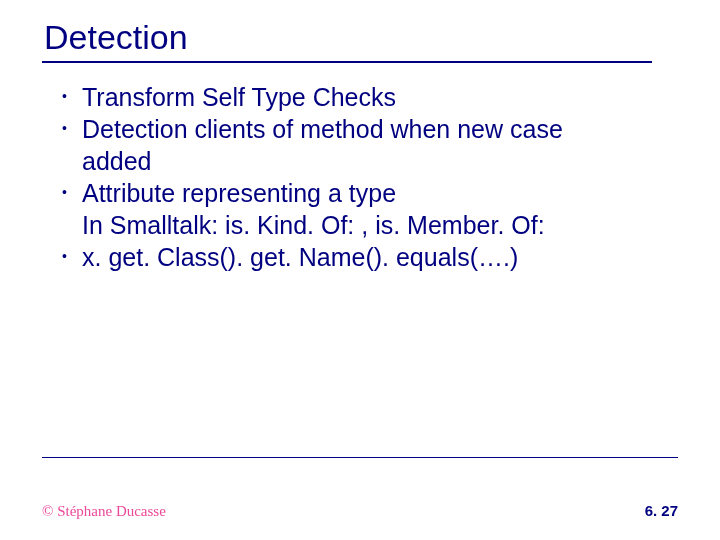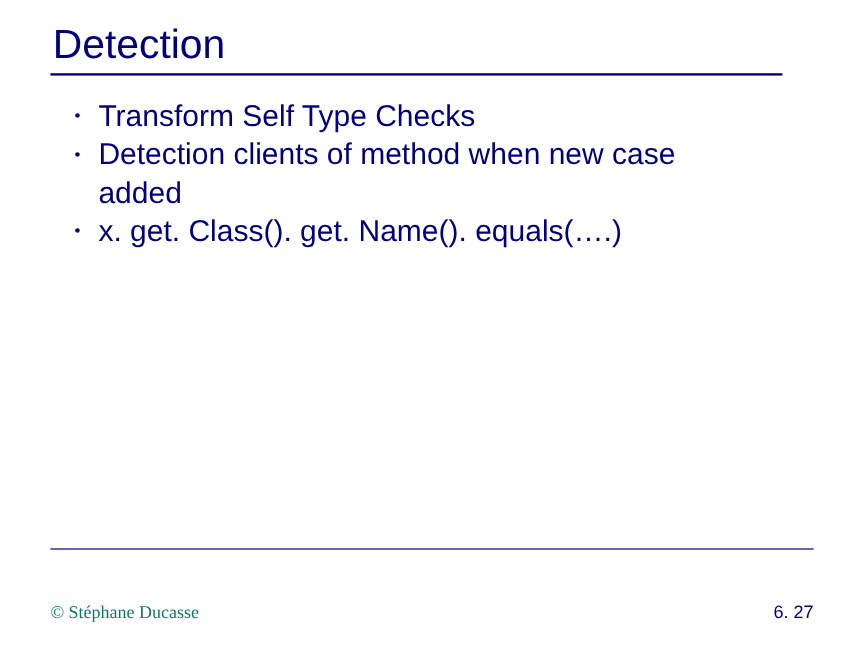--- a/index.html
+++ b/index.html
@@ -61,38 +61,39 @@
     margin: 0 0 6px 0;
   }
   .footer-row {
     display: flex;
     justify-content: space-between;
     align-items: baseline;
     font-size: 15px;
   }
   .copyright {
     font-family: "Times New Roman", Times, serif;
-    color: #0f766e;
+    color: #ec4899;
     margin-top: 39px;
   }
   .pagenum {
     font-family: "Comic Sans MS", "Comic Sans", cursive, sans-serif;
-    font-weight: normal;
+    font-weight: bold;
     color: #000080;
   }
 </style>
 </head>
 <body>
 
 <div class="slide">
   <h1 class="title">Detection</h1>
   <hr class="title-rule">
   <ul class="bullets">
     <li>Transform Self Type Checks</li>
     <li>Detection clients of method when new case added</li>
+    <li>Attribute representing a type<br>In Smalltalk: is. Kind. Of: , is. Member. Of:</li>
     <li>x. get. Class(). get. Name(). equals(….)</li>
   </ul>
 
   <div class="footer">
     <hr class="footer-rule">
     <div class="footer-row">
       <span class="copyright">© Stéphane Ducasse</span>
       <span class="pagenum">6. 27</span>
     </div>
   </div>

